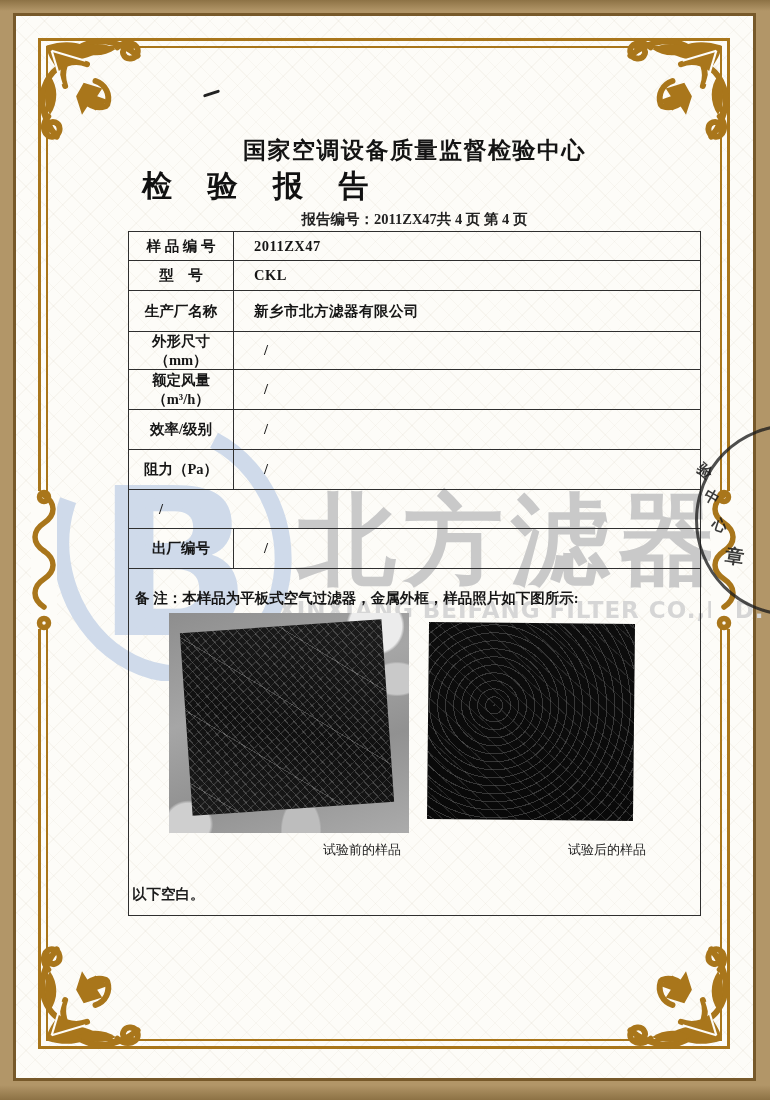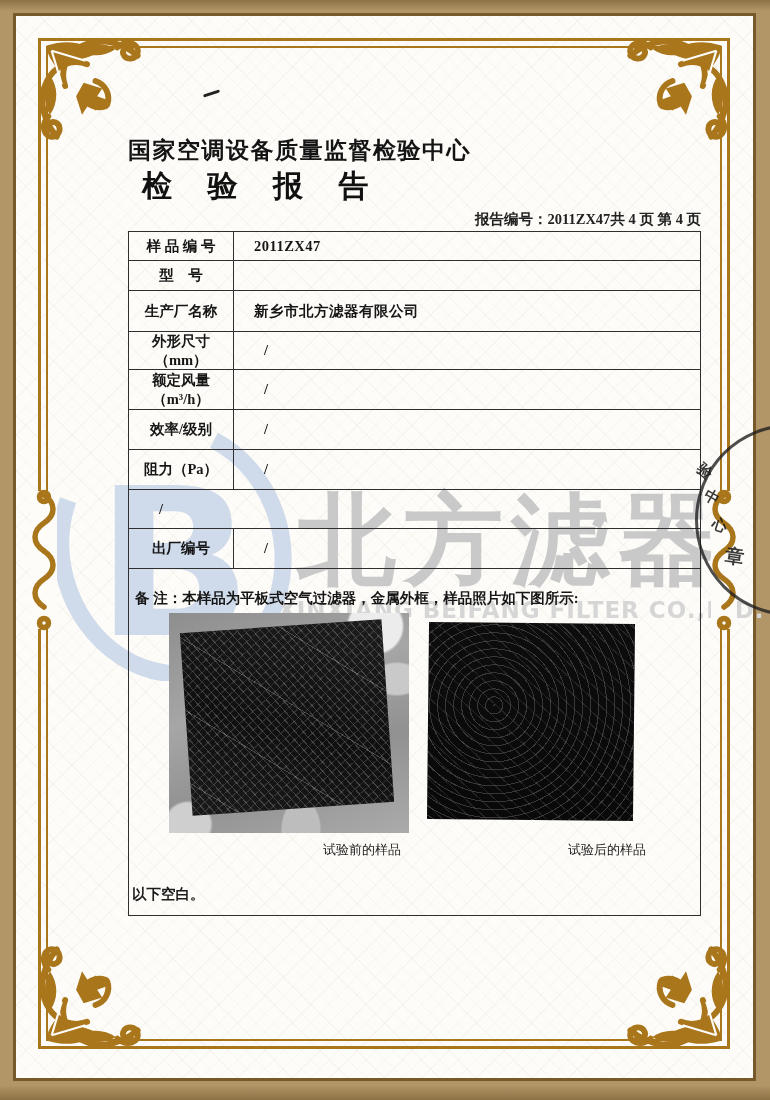--- a/index.html
+++ b/index.html
@@ -20,26 +20,26 @@
   .mid{position:absolute;width:30px;height:146px;top:487px;z-index:2;}
   .mid.left{left:29px;} .mid.right{right:31px;transform:scaleX(-1);}
   
   .wm-logo{position:absolute;left:38px;top:413px;width:268px;height:268px;z-index:1;opacity:.95;}
   .wm-cn{position:absolute;left:297px;top:486px;width:440px;z-index:1;color:#c9c9c9;
          font-family:Liberation Sans, sans-serif;font-weight:800;font-size:99px;line-height:1.1;
          letter-spacing:8px;white-space:nowrap;}
   .wm-en{position:absolute;left:278px;top:597px;width:470px;z-index:1;color:#d6d6d6;
          font-family:"DejaVu Sans",sans-serif;font-weight:600;font-size:23px;letter-spacing:1px;white-space:nowrap;}
   
-  .title1{position:absolute;left:128px;top:135px;width:573px;z-index:3;
+  .title1{position:absolute;left:128px;top:135px;width:573px;text-align:center;z-index:3;
           font-size:23px;font-weight:700;letter-spacing:1.5px;color:#141414;}
   .title2{position:absolute;left:128px;top:166px;width:573px;text-align:left;z-index:3;
           font-size:30px;font-weight:700;letter-spacing:14px;padding-left:14px;box-sizing:border-box;color:#111;}
   .meta-line{position:absolute;left:128px;top:207px;width:573px;height:22px;z-index:3;
-             display:flex;justify-content:flex-end;align-items:flex-end;font-size:14.5px;font-weight:600;color:#222;}
+             display:flex;justify-content:center;align-items:flex-end;font-size:14.5px;font-weight:600;color:#222;}
   
   .table{position:absolute;left:128px;top:231px;width:573px;height:685px;z-index:3;box-sizing:border-box;
          border:1px solid #2f2f2f;display:grid;
          grid-template-rows:29px 30px 41px 38px 40px 40px 40px 39px 40px 38px 1fr;
          font-size:14.5px;color:#161616;}
   .trow{display:flex;border-bottom:1px solid #2f2f2f;min-height:0;}
   .trow:last-child{border-bottom:none;}
   .tlabel{width:105px;flex:0 0 105px;border-right:1px solid #2f2f2f;display:flex;align-items:center;
           justify-content:center;text-align:center;font-weight:600;padding:0 2px;box-sizing:border-box;}
   .tvalue{flex:1;display:flex;align-items:center;padding-left:20px;font-weight:600;letter-spacing:.5px;}
@@ -195,20 +195,21 @@
   </div>
   <div class="dash"></div>
 
   <div class="table">
     <div class="trow">
       <div class="tlabel">样 品 编 号</div>
       <div class="tvalue">2011ZX47</div>
     </div>
     <div class="trow">
       <div class="tlabel">型　号</div>
+      <div class="tvalue">CKL</div>
     </div>
     <div class="trow">
       <div class="tlabel">生产厂名称</div>
       <div class="tvalue">新乡市北方滤器有限公司</div>
     </div>
     <div class="trow">
       <div class="tlabel">外形尺寸（mm）</div>
       <div class="tvalue slash">/</div>
     </div>
     <div class="trow">

